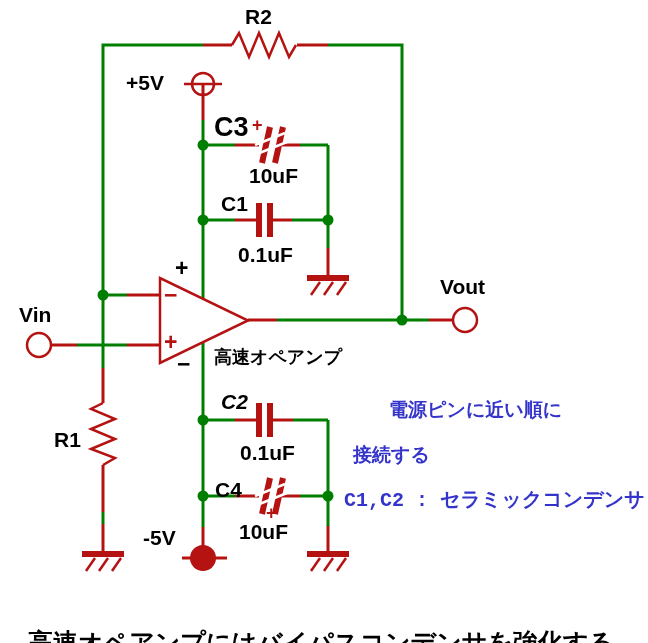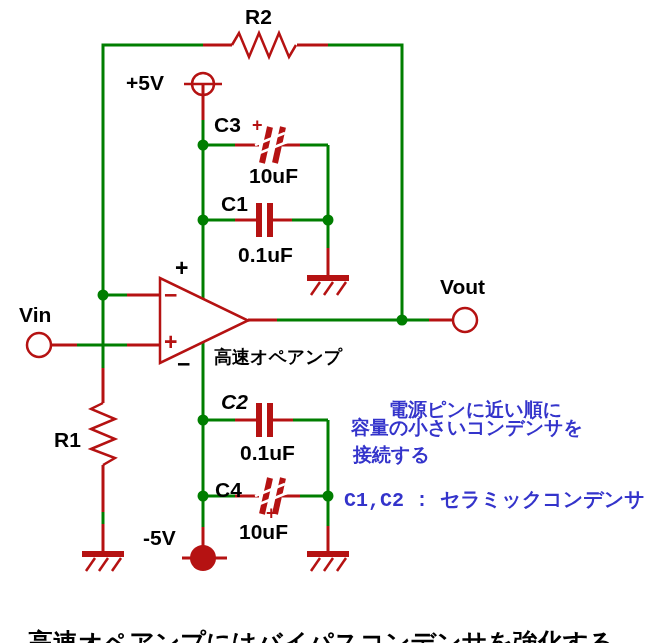--- a/index.html
+++ b/index.html
@@ -7,21 +7,21 @@
     position:relative;width:648px;height:643px;background:#ffffff;overflow:hidden;
     font-family:"Liberation Sans",sans-serif;
   }
   #schematic-svg{position:absolute;left:0;top:0;}
   .lbl{position:absolute;font-weight:bold;color:#000;white-space:nowrap;line-height:1;}
   .red{color:#b51212;}
   .blue{color:#3434cb;}
   
   #lbl-r2{left:245px;top:6px;font-size:21px;}
   #lbl-p5v{left:126px;top:72px;font-size:21px;}
-  #lbl-c3{left:214px;top:114px;font-size:21px;}
+  #lbl-c3{left:214px;top:114px;font-size:27px;}
   #lbl-c3plus{left:252px;top:116px;font-size:18px;}
   #lbl-c3val{left:249px;top:165px;font-size:21px;}
   #lbl-c1{left:221px;top:193px;font-size:21px;}
   #lbl-c1val{left:238px;top:244px;font-size:21px;}
   #lbl-vin{left:19px;top:304px;font-size:21px;}
   #lbl-vout{left:440px;top:276px;font-size:21px;}
   #lbl-opamp{left:214px;top:348px;font-size:18px;}
   #lbl-c2{left:221px;top:391px;font-size:21px;font-style:italic;}
   #lbl-c2val{left:240px;top:442px;font-size:21px;}
   #lbl-c4{left:215px;top:467px;font-size:21px;margin-top:12px;}
@@ -183,19 +183,18 @@
   <div class="lbl" id="lbl-c4val">10uF</div>
   <div class="lbl" id="lbl-r1">R1</div>
   <div class="lbl" id="lbl-m5v">-5V</div>
 
   <div class="lbl" id="op-power-plus">+</div>
   <div class="lbl red" id="op-in-minus">−</div>
   <div class="lbl red" id="op-in-plus">+</div>
   <div class="lbl" id="op-power-minus">−</div>
 
   <div class="lbl blue" id="note-l1">電源ピンに近い順に</div>
-  <div class="lbl blue" id="note-l2">容量の小さいコンデンサを</div>
   <div class="lbl blue" id="note-l3">接続する</div>
   <div class="lbl blue" id="legend-l1">C1,C2 : セラミックコンデンサ</div>
 
   <div class="lbl" id="caption">高速オペアンプにはバイパスコンデンサを強化する</div>
 
 </div>
 
 </body></html>

